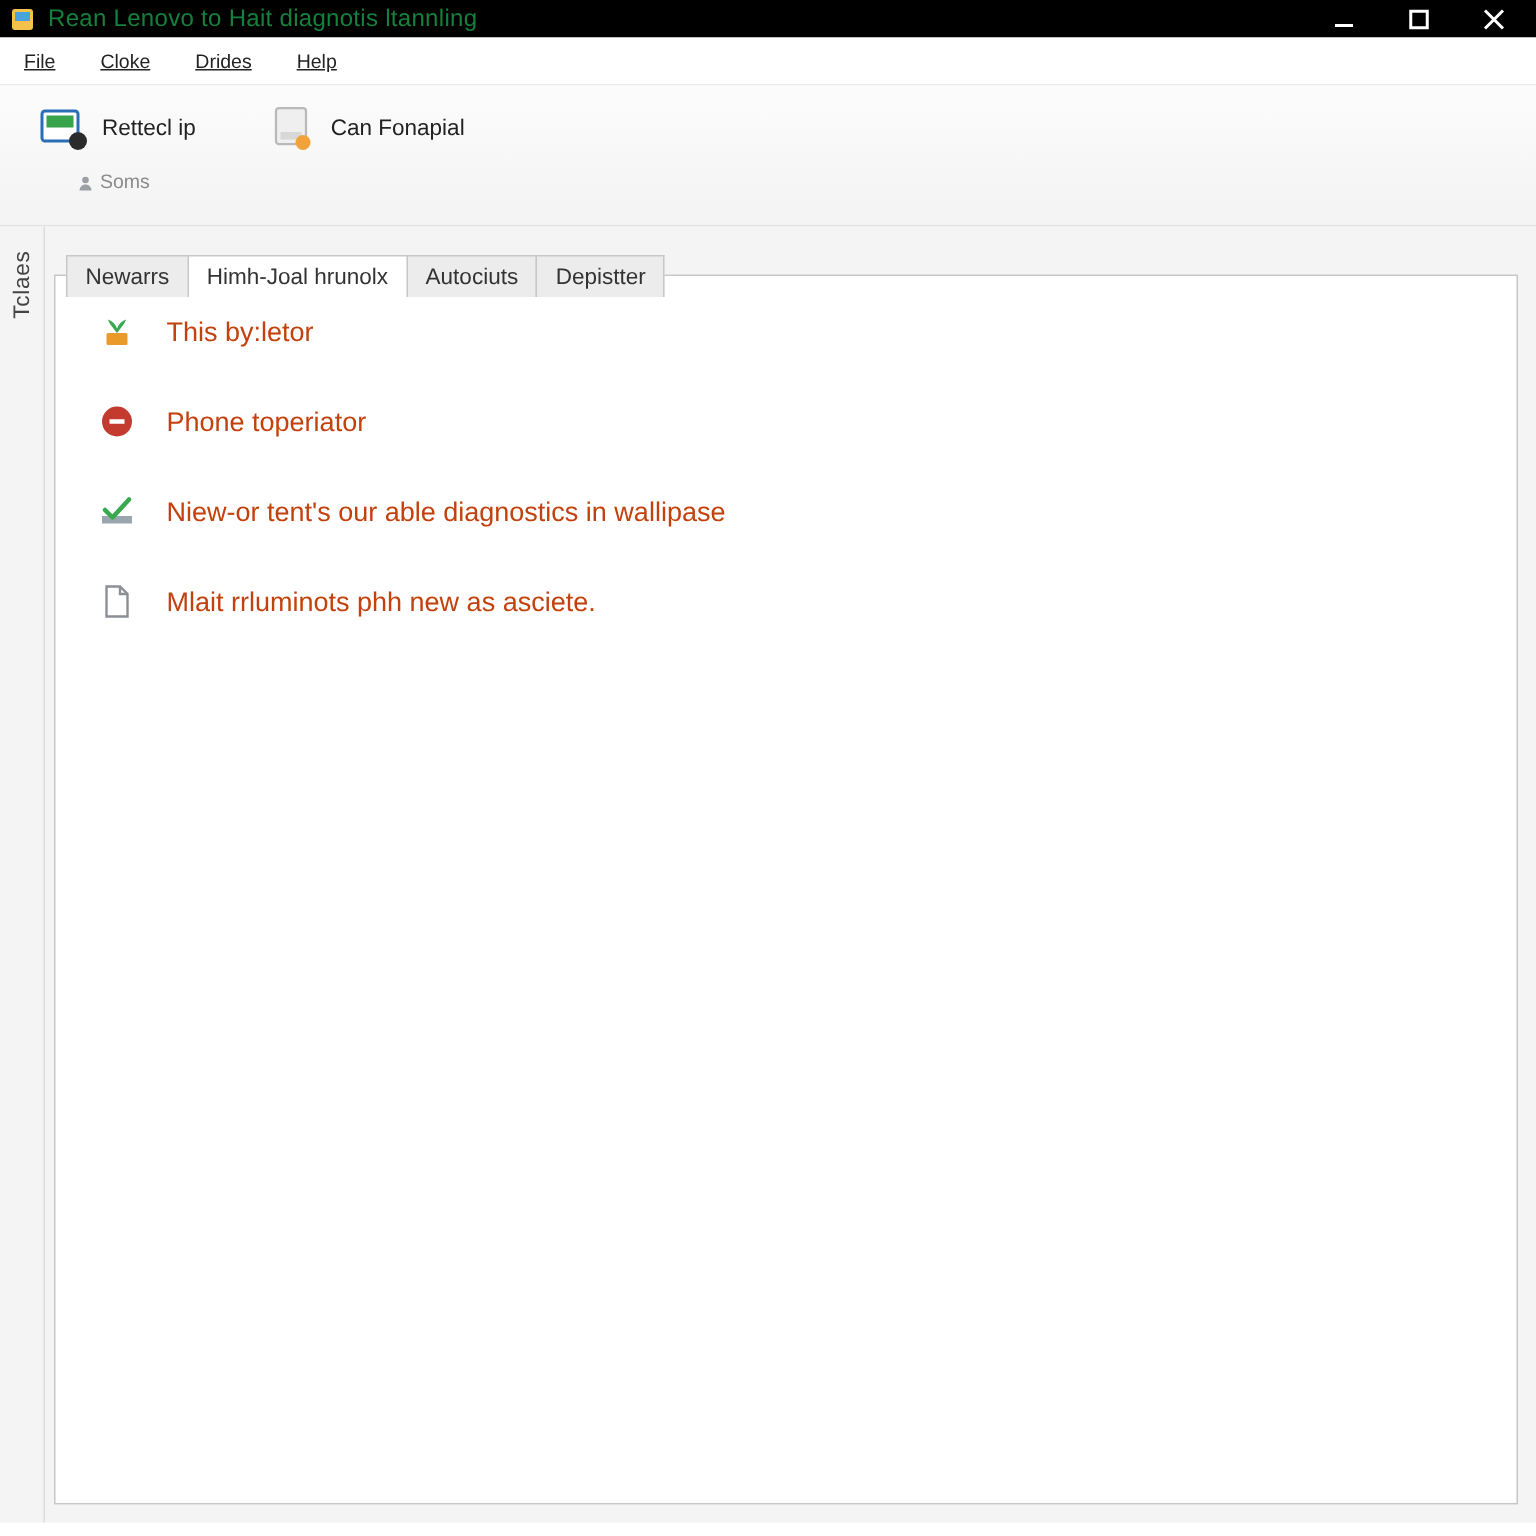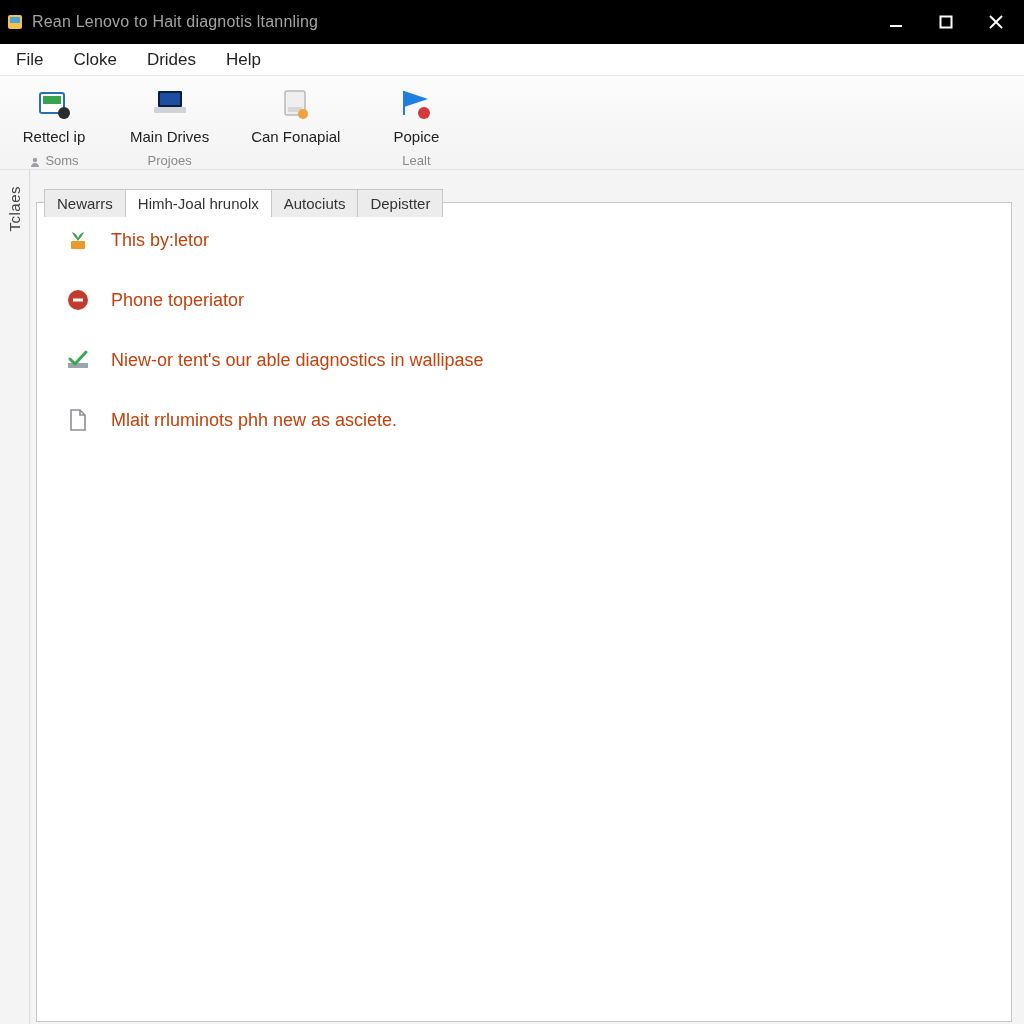--- a/index.html
+++ b/index.html
@@ -7,23 +7,23 @@
     margin: 0; padding: 0;
     width: 1024px; height: 1024px;
     font-family: "Segoe UI", Tahoma, Arial, sans-serif;
     font-size: 15px;
     color: #222;
     background: #ffffff;
     overflow: hidden;
   }
   
   .titlebar {
-    height: 44px;
+    height: 25px;
     background: #000000;
-    color: #a3a3a3;
+    color: #15803d;
     display: flex;
     align-items: center;
     padding: 0 6px 0 6px;
   }
   .titlebar .app-icon {
     width: 18px; height: 18px;
     margin-right: 8px;
     display: inline-flex; align-items: center; justify-content: center;
   }
   .titlebar .title-text {
@@ -49,43 +49,44 @@
     height: 32px;
     background: #ffffff;
     display: flex;
     align-items: center;
     padding: 0 4px;
     gap: 6px;
     border-bottom: 1px solid #eaeaea;
   }
   .menu-item {
     padding: 4px 12px;
-    font-size: 17px;
+    font-size: 13px;
     color: #222;
     cursor: default;
+    text-decoration: underline;
   }
 
   
   .toolbar {
     background: linear-gradient(#fcfcfc, #f3f3f3);
     border-bottom: 1px solid #e1e1e1;
     padding: 6px 8px 0 8px;
     display: flex;
     align-items: flex-start;
     gap: 18px;
   }
   .tool-group {
     display: flex;
     flex-direction: column;
     align-items: center;
     padding: 0 6px;
   }
   .tool-btn {
     display: flex;
-    flex-direction: column;
+    flex-direction: row;
     align-items: center;
     justify-content: flex-start;
     min-width: 80px;
     padding: 2px 6px 6px 6px;
     font-size: 15px;
     color: #222;
     gap: 4px;
   }
   .tool-btn .icon-slot {
     width: 44px; height: 40px;
@@ -231,60 +232,34 @@
     <div class="group-caption">
       <span class="mini-icon">
         <svg width="12" height="12" viewBox="0 0 12 12">
             <circle cx="6" cy="4" r="2.2" fill="#9aa0a6"></circle>
             <path d="M2 11c0-2.2 1.8-4 4-4s4 1.8 4 4" fill="#9aa0a6"></path>
           </svg>
       </span><span>Soms</span>
     </div>
   </div>
 
-  <div class="tool-group">
-    <div class="tool-btn">
-      <span class="icon-slot">
-        <svg width="40" height="34" viewBox="0 0 40 34">
-          <rect x="8" y="4" width="24" height="16" rx="1" fill="#0b1e3d"></rect>
-          <rect x="10" y="6" width="20" height="12" fill="#1c4fa1"></rect>
-          <rect x="4" y="20" width="32" height="6" rx="1" fill="#cfd3d8"></rect>
-        </svg>
-      </span>
-      <span>Main Drives</span>
-    </div>
-    <div class="group-caption">Projoes</div>
-  </div>
 
   <div class="tool-group">
     <div class="tool-btn">
       <span class="icon-slot">
         <svg width="34" height="34" viewBox="0 0 34 34">
           <rect x="6" y="4" width="20" height="24" rx="2" fill="#efefef" stroke="#b9b9b9" stroke-width="1.5"></rect>
           <rect x="9" y="20" width="14" height="5" fill="#d8d8d8"></rect>
           <circle cx="24" cy="27" r="5" fill="#f2a23a"></circle>
         </svg>
       </span>
       <span>Can Fonapial</span>
     </div>
   </div>
 
-  <div class="tool-group">
-    <div class="tool-btn">
-      <span class="icon-slot">
-        <svg width="36" height="34" viewBox="0 0 36 34">
-          <path d="M6 4 L30 12 L6 20 Z" fill="#1f7fe0"></path>
-          <rect x="5" y="4" width="2" height="24" fill="#1f7fe0"></rect>
-          <circle cx="26" cy="26" r="6" fill="#d13b3b"></circle>
-        </svg>
-      </span>
-      <span>Popice</span>
-    </div>
-    <div class="group-caption">Lealt</div>
-  </div>
 
 </div>
 
 <div class="body-wrap">
   <div class="sidebar-band">
     <span class="sidebar-label">Tclaes</span>
   </div>
 
   <div class="workspace">
     <div class="tabstrip">

